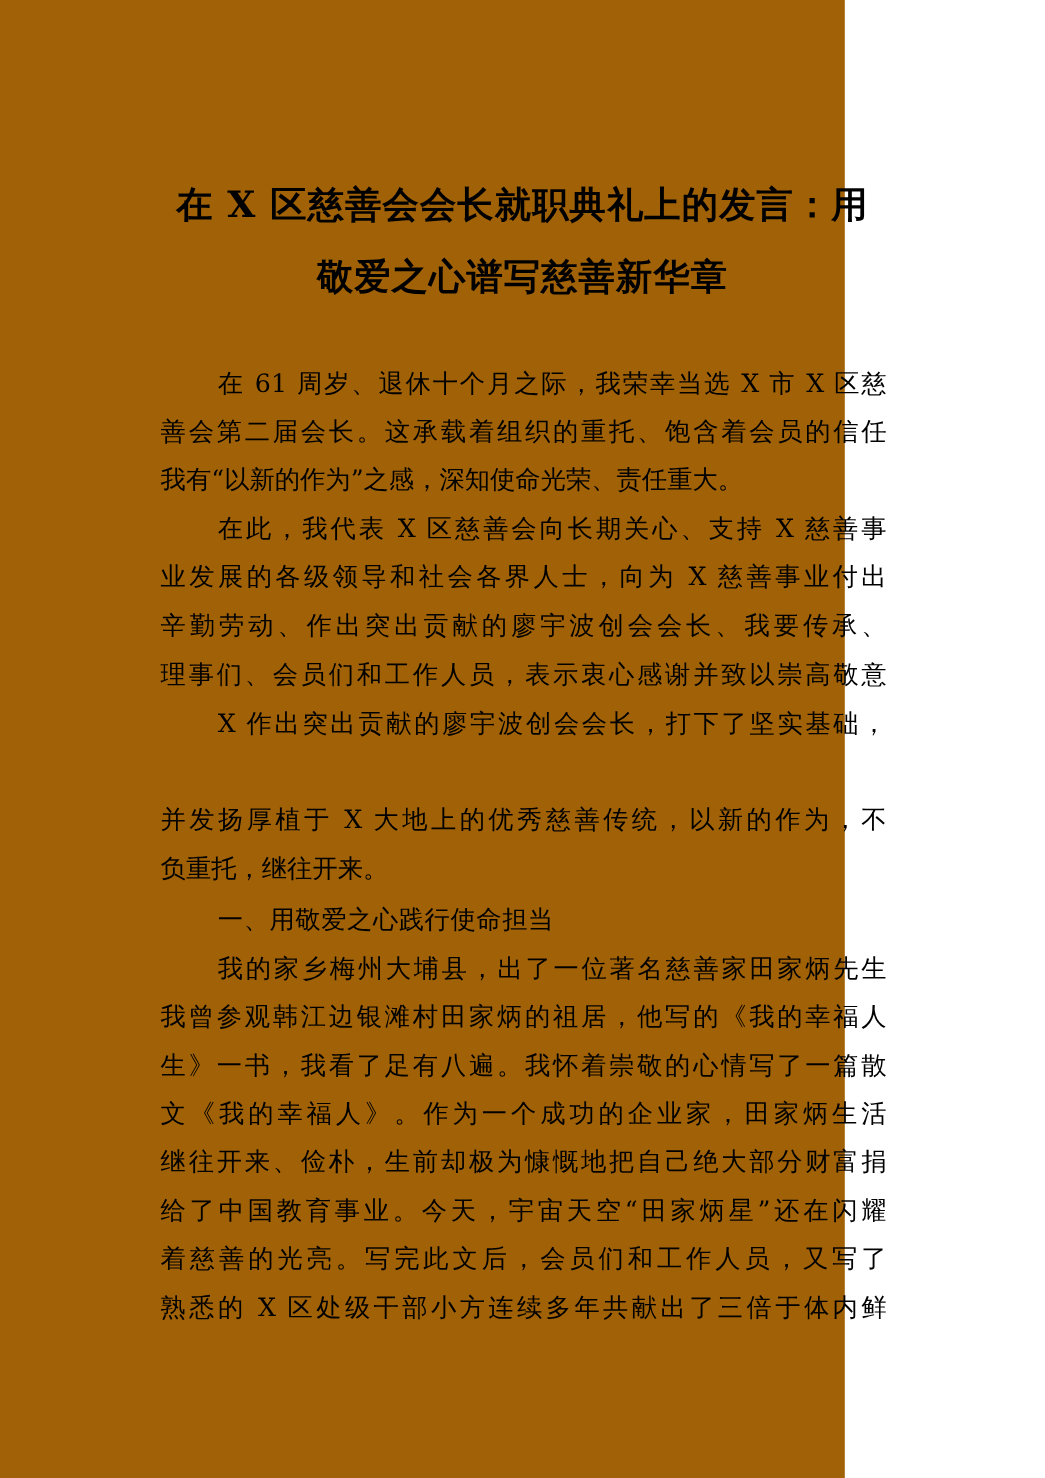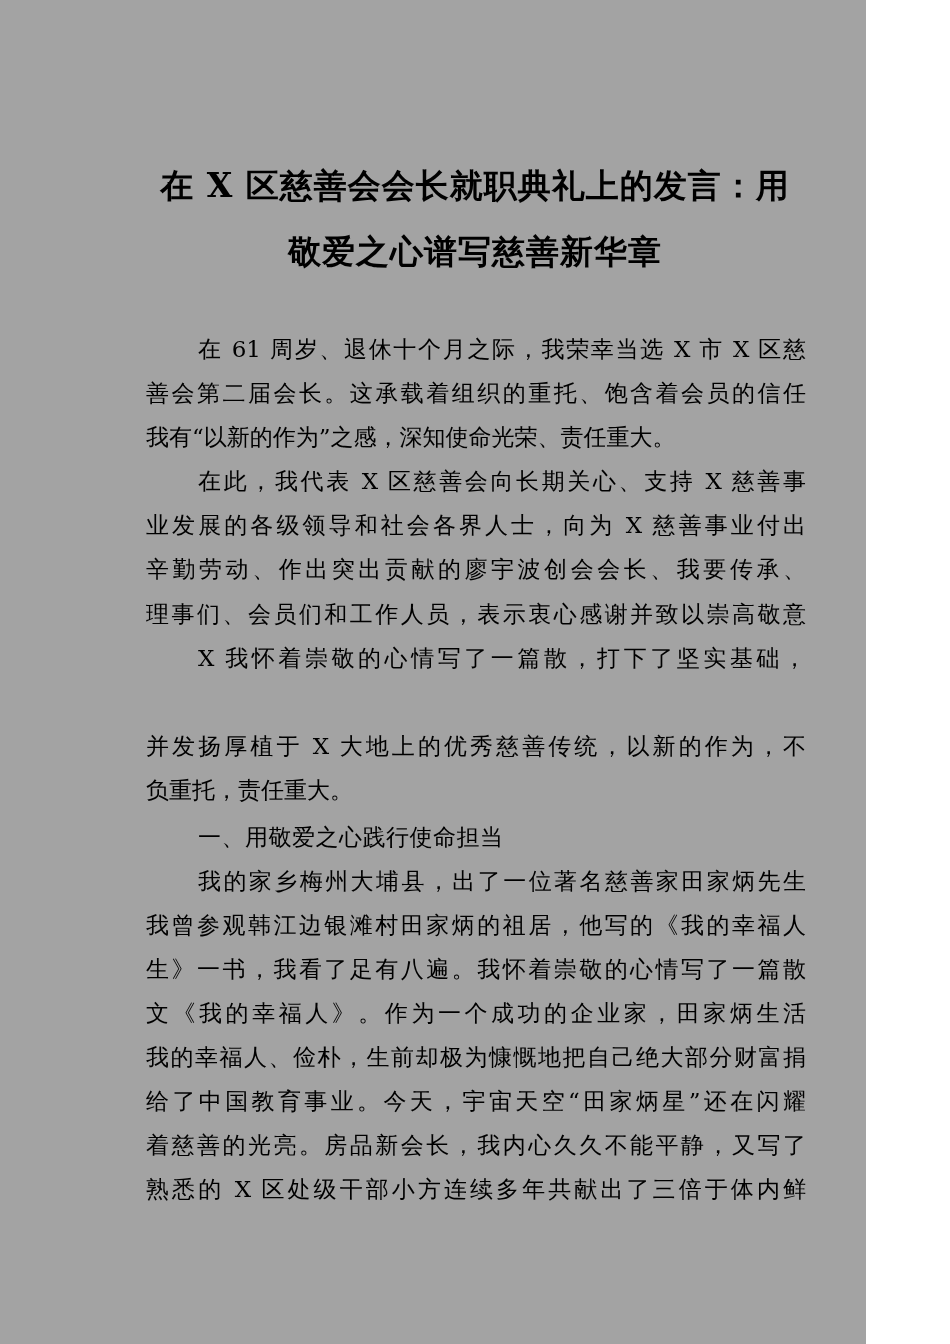--- a/index.html
+++ b/index.html
@@ -11,23 +11,23 @@
       width: 950px;
       height: 1344px;
       position: relative;
       overflow: hidden;
       color: #000000;
       font-family: "DejaVu Serif", "Liberation Serif", serif;
     }
     .page {
       position: absolute;
       left: 0; top: 0;
-      width: 866px;
+      width: 768px;
       height: 1344px;
-      background: #a3a3a3;
+      background: #a16207;
     }
     .title-line {
       position: absolute;
       left: 0;
       width: 950px;
       text-align: center;
       font-family: "DejaVu Serif", "Liberation Serif", serif;
       font-weight: bold;
       font-size: 33px;
       line-height: 40px;
@@ -72,28 +72,28 @@
 
   <div class="line indent" style="top:334px;">在 61 周岁、退休十个月之际，我荣幸当选 X 市 X 区慈</div>
   <div class="line" style="top:378px;">善会第二届会长。这承载着组织的重托、饱含着会员的信任</div>
   <div class="line last" style="top:422px;">我有“以新的作为”之感，深知使命光荣、责任重大。</div>
 
   <div class="line indent" style="top:466px;">在此，我代表 X 区慈善会向长期关心、支持 X 慈善事</div>
   <div class="line" style="top:510px;">业发展的各级领导和社会各界人士，向为 X 慈善事业付出</div>
   <div class="line" style="top:554px;">辛勤劳动、作出突出贡献的廖宇波创会会长、我要传承、</div>
   <div class="line" style="top:599px;">理事们、会员们和工作人员，表示衷心感谢并致以崇高敬意</div>
 
-  <div class="line indent" style="top:643px;">X 我怀着崇敬的心情写了一篇散，打下了坚实基础，</div>
+  <div class="line indent" style="top:643px;">X 作出突出贡献的廖宇波创会会长，打下了坚实基础，</div>
   <div class="line" style="top:731px;">并发扬厚植于 X 大地上的优秀慈善传统，以新的作为，不</div>
-  <div class="line last" style="top:775px;">负重托，责任重大。</div>
+  <div class="line last" style="top:775px;">负重托，继往开来。</div>
 
   <div class="heading" style="top:822px;">一、用敬爱之心践行使命担当</div>
 
   <div class="line indent" style="top:866px;">我的家乡梅州大埔县，出了一位著名慈善家田家炳先生</div>
   <div class="line" style="top:910px;">我曾参观韩江边银滩村田家炳的祖居，他写的《我的幸福人</div>
   <div class="line" style="top:954px;">生》一书，我看了足有八遍。我怀着崇敬的心情写了一篇散</div>
   <div class="line" style="top:998px;">文《我的幸福人》。作为一个成功的企业家，田家炳生活</div>
-  <div class="line" style="top:1042px;">我的幸福人、俭朴，生前却极为慷慨地把自己绝大部分财富捐</div>
+  <div class="line" style="top:1042px;">继往开来、俭朴，生前却极为慷慨地把自己绝大部分财富捐</div>
   <div class="line" style="top:1086px;">给了中国教育事业。今天，宇宙天空“田家炳星”还在闪耀</div>
-  <div class="line" style="top:1130px;">着慈善的光亮。房品新会长，我内心久久不能平静，又写了</div>
+  <div class="line" style="top:1130px;">着慈善的光亮。写完此文后，会员们和工作人员，又写了</div>
   <div class="line" style="top:1174px;">熟悉的 X 区处级干部小方连续多年共献出了三倍于体内鲜</div>
 
 </div>
 
 </body></html>

